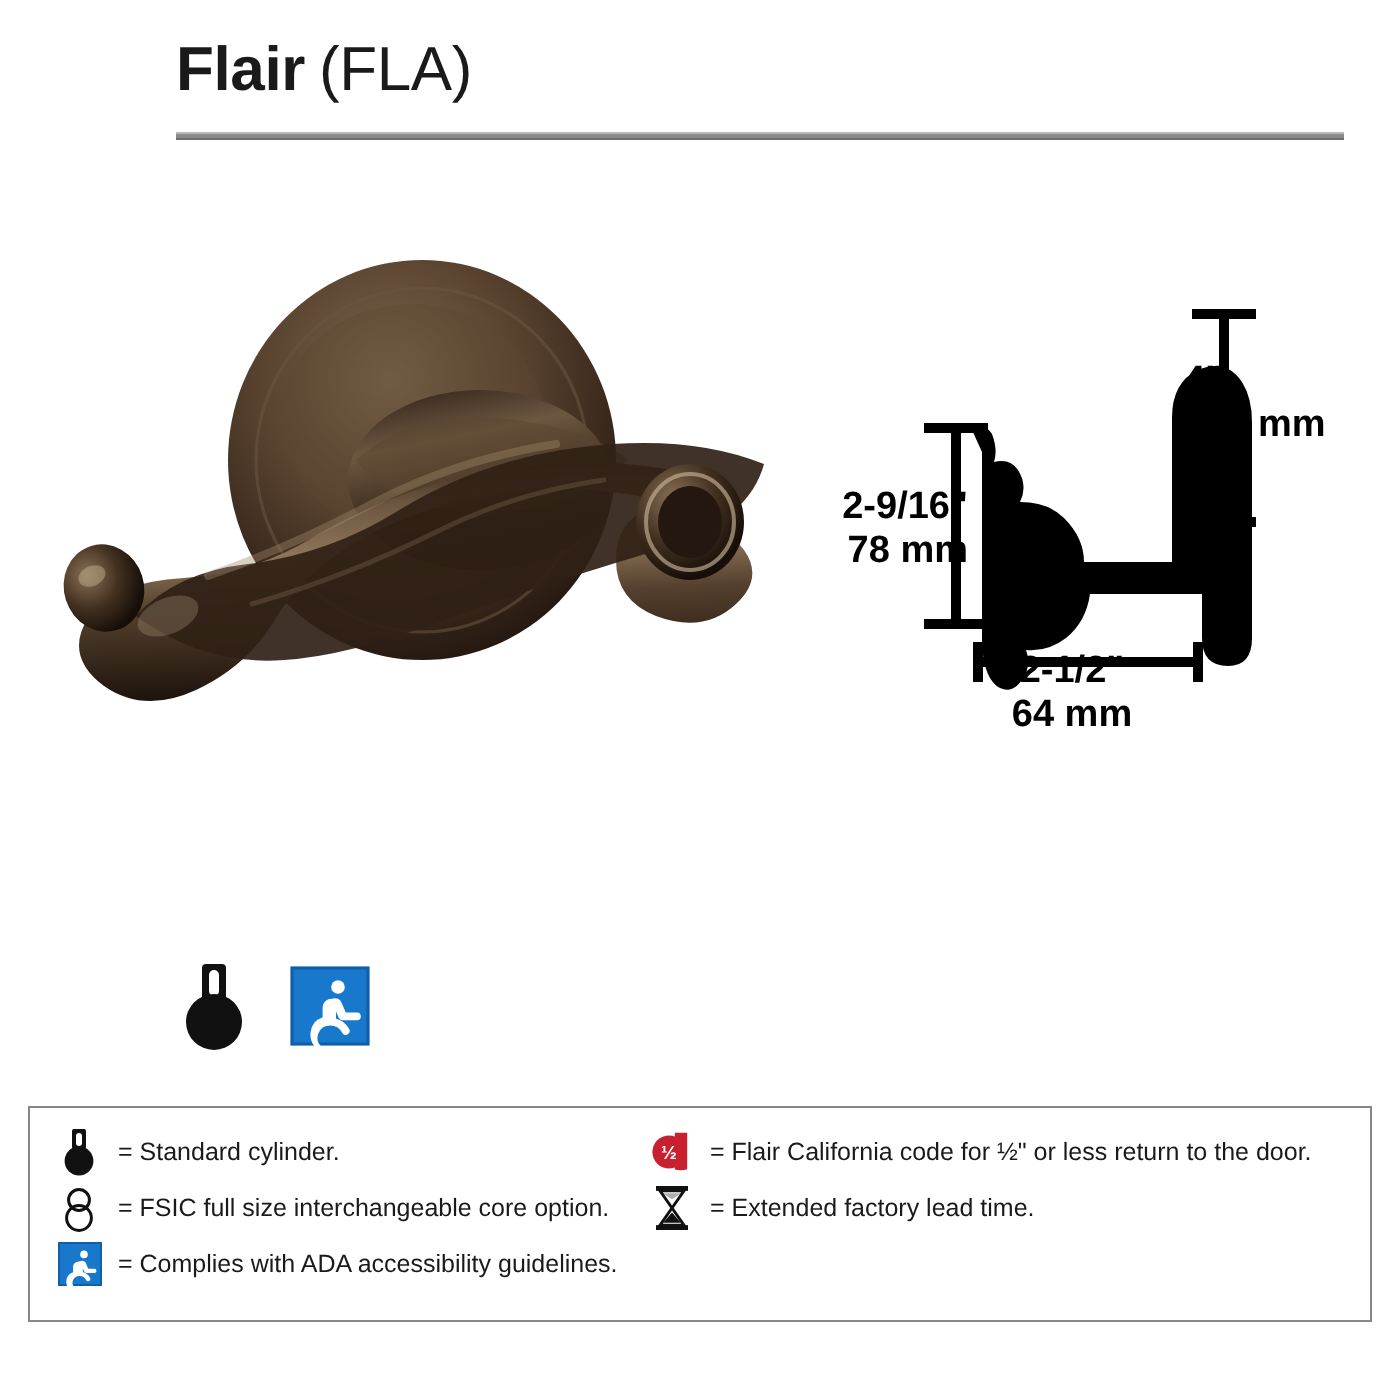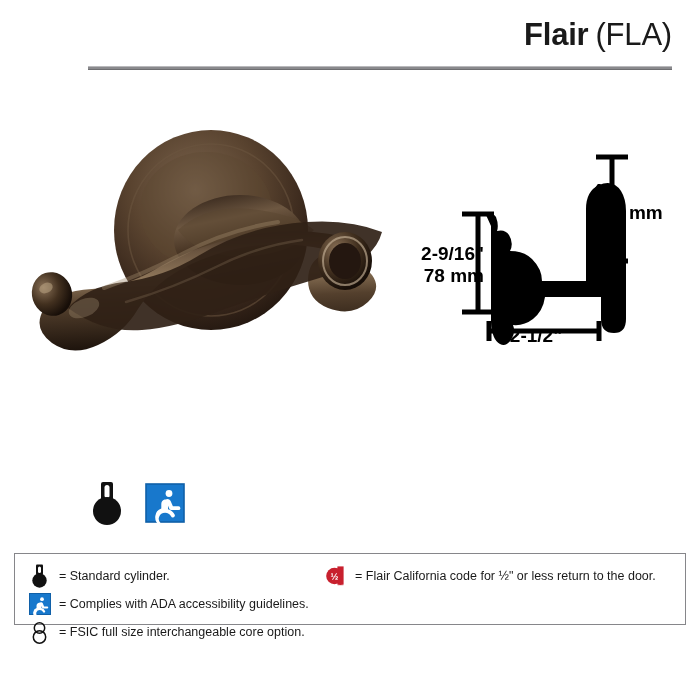--- a/index.html
+++ b/index.html
@@ -16,21 +16,20 @@
     color: #1a1a1a;
     overflow: hidden;
   }
 
   
   #title-block {
     position: absolute;
     left: 88px;
     top: 16px;
     width: 584px;
-    text-align: right;
   }
   #page-title {
     font-size: 31px;
     line-height: 38px;
     letter-spacing: -0.2px;
     white-space: nowrap;
   }
   #page-title .t-name { font-weight: bold; }
   #page-title .t-code { font-weight: normal; margin-left: 7px; }
 
@@ -102,21 +101,21 @@
   }
   .feat-icon { width: 42px; height: 46px; position: relative; }
   .feat-icon svg { display: block; width: 100%; height: 100%; }
 
   
   #legend-box {
     position: absolute;
     left: 14px;
     top: 553px;
     width: 672px;
-    height: 72px;
+    height: 108px;
     border: 1px solid #86868a;
     background: #fff;
   }
   .legend-col {
     position: absolute;
     top: 8px;
   }
   #legend-col-left  { left: 12px;  width: 320px; }
   #legend-col-right { left: 308px; width: 360px; }
 
@@ -276,20 +275,21 @@
   <span>78 mm</span>
 </div>
 
 <div class="dim-text" id="dim-height-label">
   <span>4"</span><br>
   <span>179 mm</span>
 </div>
 
 <div class="dim-text" id="dim-width-label">
   <span class="wl-top">2-1/2"</span>
+  <span class="wl-bot">64 mm</span>
 </div>
 
 <div id="specs">
 </div>
 
 <div id="feature-icons">
   <div class="feat-icon">
     <svg viewBox="0 0 42 46" xmlns="http://www.w3.org/2000/svg">
       <rect x="15" y="2" width="12" height="20" rx="2" fill="#111"></rect>
       <rect x="18.5" y="5" width="5" height="13" rx="2.5" fill="#fff"></rect>
@@ -317,50 +317,63 @@
           <rect x="7" y="0.5" width="7" height="10" rx="1" fill="#111"></rect>
           <rect x="9" y="2.5" width="3" height="6.5" rx="1.5" fill="#fff"></rect>
           <circle cx="10.5" cy="16.5" r="7.2" fill="#111"></circle>
         </svg>
       </span>
       <span class="legend-text">= Standard cylinder.</span>
     </div>
 
     <div class="legend-row">
       <span class="legend-icon">
+        <svg width="22" height="24" viewBox="0 0 22 24" xmlns="http://www.w3.org/2000/svg">
+          <circle cx="10.5" cy="8" r="5.2" fill="none" stroke="#111" stroke-width="1.5"></circle>
+          <circle cx="10.5" cy="17" r="6.2" fill="none" stroke="#111" stroke-width="1.5"></circle>
+        </svg>
+      </span>
+      <span class="legend-text">= FSIC full size interchangeable core option.</span>
+    </div>
+
+    <div class="legend-row">
+      <span class="legend-icon">
         <svg width="22" height="22" viewBox="0 0 22 22" xmlns="http://www.w3.org/2000/svg">
           <rect x="0.5" y="0.5" width="21" height="21" fill="#1878cc" stroke="#1060a8" stroke-width="1"></rect>
           <g fill="#ffffff">
             <circle cx="13" cy="6.2" r="1.9"></circle>
             <path d="M11 9.6 q1.9 -0.7 2.8 0.7 l1.3 3.1 l3.1 0 q1.05 0 1.05 1.05 q0 1.05 -1.05 1.05 l-4 0 q-0.8 0 -1.1 -0.72 l-0.7 -1.66 l0 1.9 q2.55 0.72 3.65 2.95 q0.5 1 -0.5 1.5 q-1 0.5 -1.5 -0.5 q-1 -2 -3.27 -2 q-2.5 0 -3.33 2.33 q-0.72 2.05 0.89 3.5 q1.44 1.28 3.33 0.72 l0.35 1.3 q-3.1 1.28 -5.66 -0.61 q-2.55 -1.89 -2.16 -5 q0.39 -3.05 3.33 -4.1 l0 -2.55 q0 -1.83 1.78 -2.5 z"></path>
           </g>
         </svg>
       </span>
       <span class="legend-text">= Complies with ADA accessibility guidelines.</span>
     </div>
-
-    <div class="legend-row">
-      <span class="legend-icon">
-        <svg width="22" height="24" viewBox="0 0 22 24" xmlns="http://www.w3.org/2000/svg">
-          <circle cx="10.5" cy="8" r="5.2" fill="none" stroke="#111" stroke-width="1.5"></circle>
-          <circle cx="10.5" cy="17" r="6.2" fill="none" stroke="#111" stroke-width="1.5"></circle>
-        </svg>
-      </span>
-      <span class="legend-text">= FSIC full size interchangeable core option.</span>
-    </div>
   </div>
 
   <div class="legend-col" id="legend-col-right">
 
     <div class="legend-row">
       <span class="legend-icon">
         <svg width="24" height="24" viewBox="0 0 24 24" xmlns="http://www.w3.org/2000/svg">
           <path d="M13 2 h7 v19 q-4 1 -7 0 z" fill="#c8202e"></path>
           <path d="M13 2 h7 v19 q-4 1 -7 0 z" fill="none" stroke="#ffffff" stroke-width="0.8"></path>
           <circle cx="10.5" cy="12" r="8.3" fill="#c8202e"></circle>
           <text x="10.5" y="15.6" font-family="'Liberation Sans',sans-serif" font-size="9.5" font-weight="bold" fill="#ffffff" text-anchor="middle">½</text>
         </svg>
       </span>
       <span class="legend-text">= Flair California code for ½" or less return to the door.</span>
     </div>
 
+    <div class="legend-row">
+      <span class="legend-icon">
+        <svg width="22" height="24" viewBox="0 0 22 24" xmlns="http://www.w3.org/2000/svg">
+          <rect x="3" y="1" width="16" height="2.4" fill="#111"></rect>
+          <rect x="3" y="20.6" width="16" height="2.4" fill="#111"></rect>
+          <path d="M5 3.4 h12 l-6 8.6 z" fill="none" stroke="#111" stroke-width="1.5"></path>
+          <path d="M5 20.6 h12 l-6 -8.6 z" fill="none" stroke="#111" stroke-width="1.5"></path>
+          <path d="M6.6 19.4 h8.8 l-4.4 -5.2 z" fill="#111"></path>
+          <path d="M6.4 4.6 h9.2 l-4.6 3 z" fill="#111" opacity="0.35"></path>
+        </svg>
+      </span>
+      <span class="legend-text">= Extended factory lead time.</span>
+    </div>
   </div>
 </div>
 
 </body></html>

